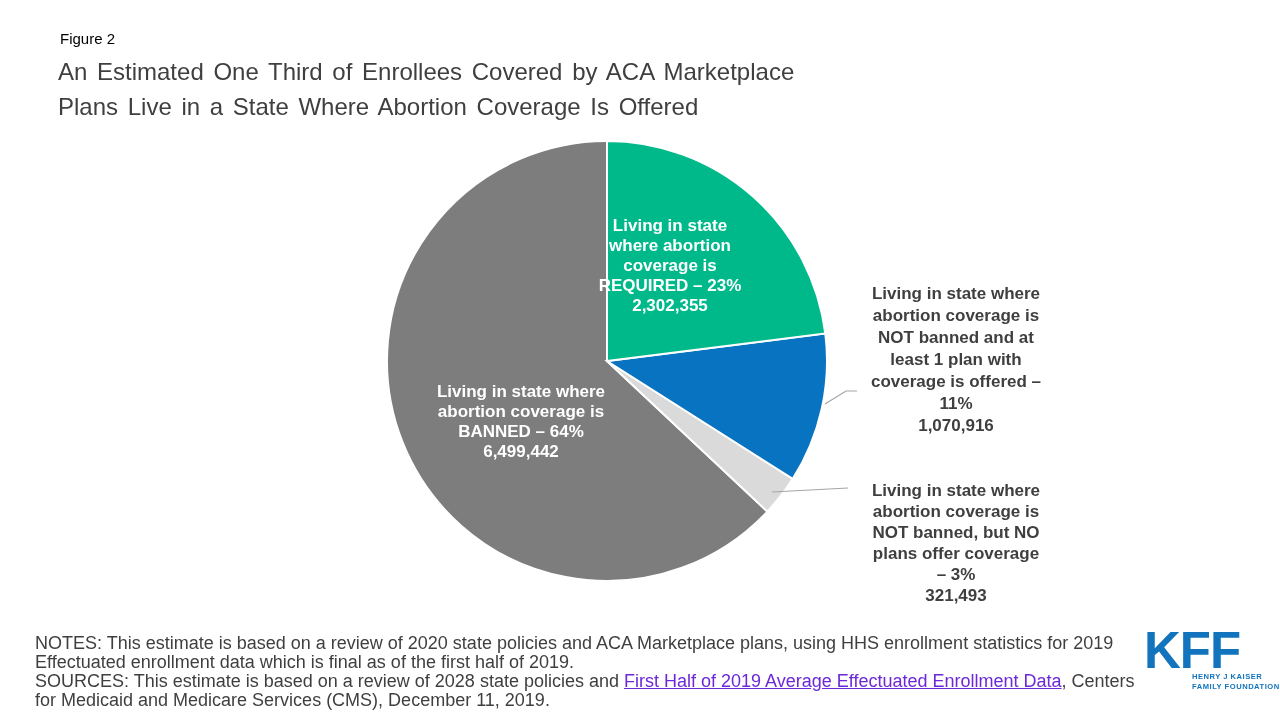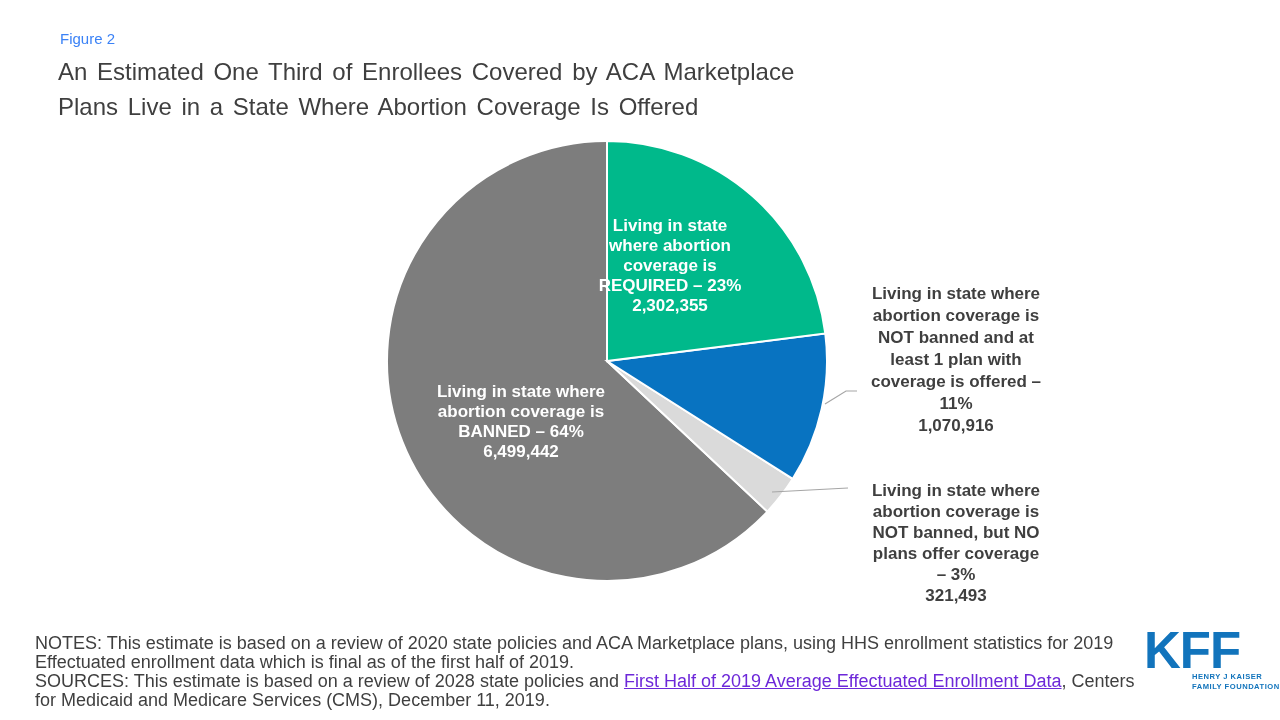--- a/index.html
+++ b/index.html
@@ -9,21 +9,21 @@
     width: 1280px;
     height: 720px;
     background: #ffffff;
     overflow: hidden;
     font-family: "Liberation Sans", sans-serif;
   }
   .figure-label {
     position: absolute;
     left: 60px; top: 30px;
     font-size: 15px;
-    color: #3b82f6;
+    color: #000000;
   }
   .chart-title {
     position: absolute;
     left: 58px; top: 54px;
     font-size: 24px;
     line-height: 35px;
     color: #3f3f3f;
     word-spacing: 3px;
     white-space: pre-line;
   }

